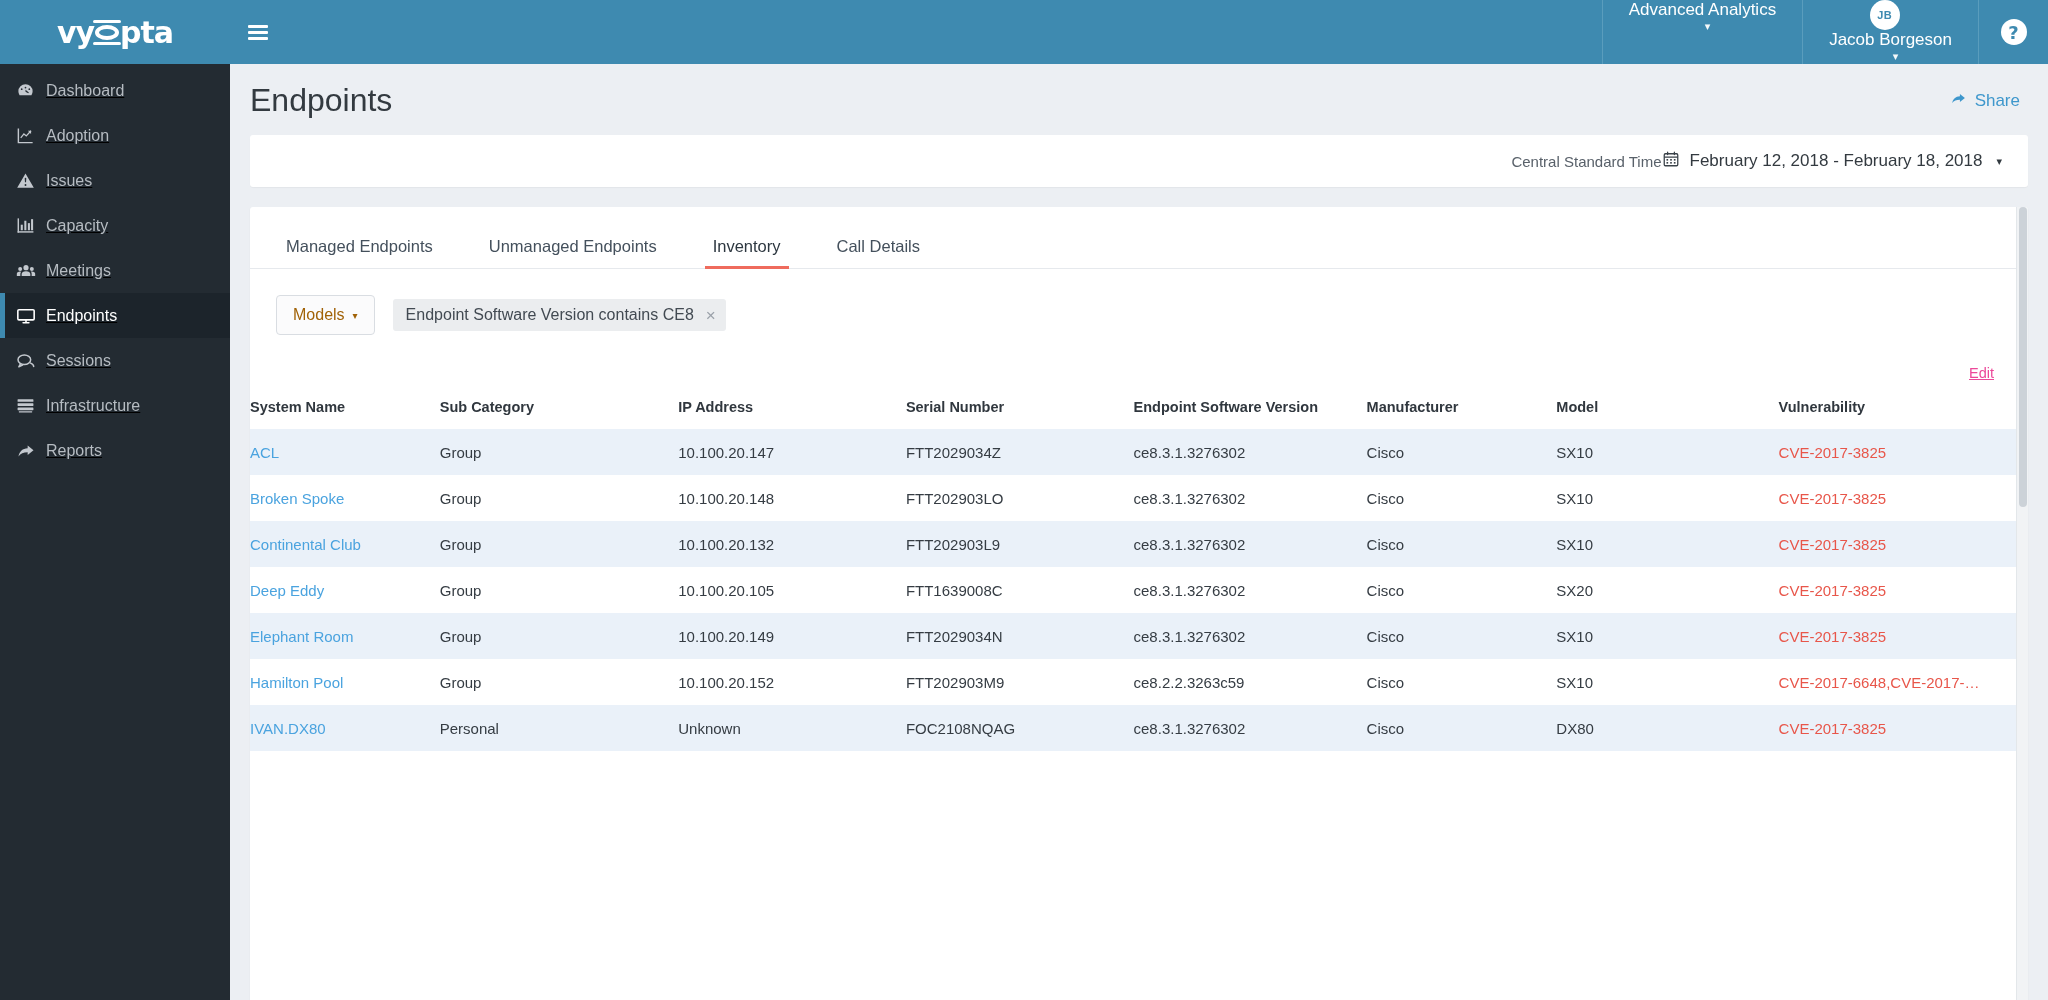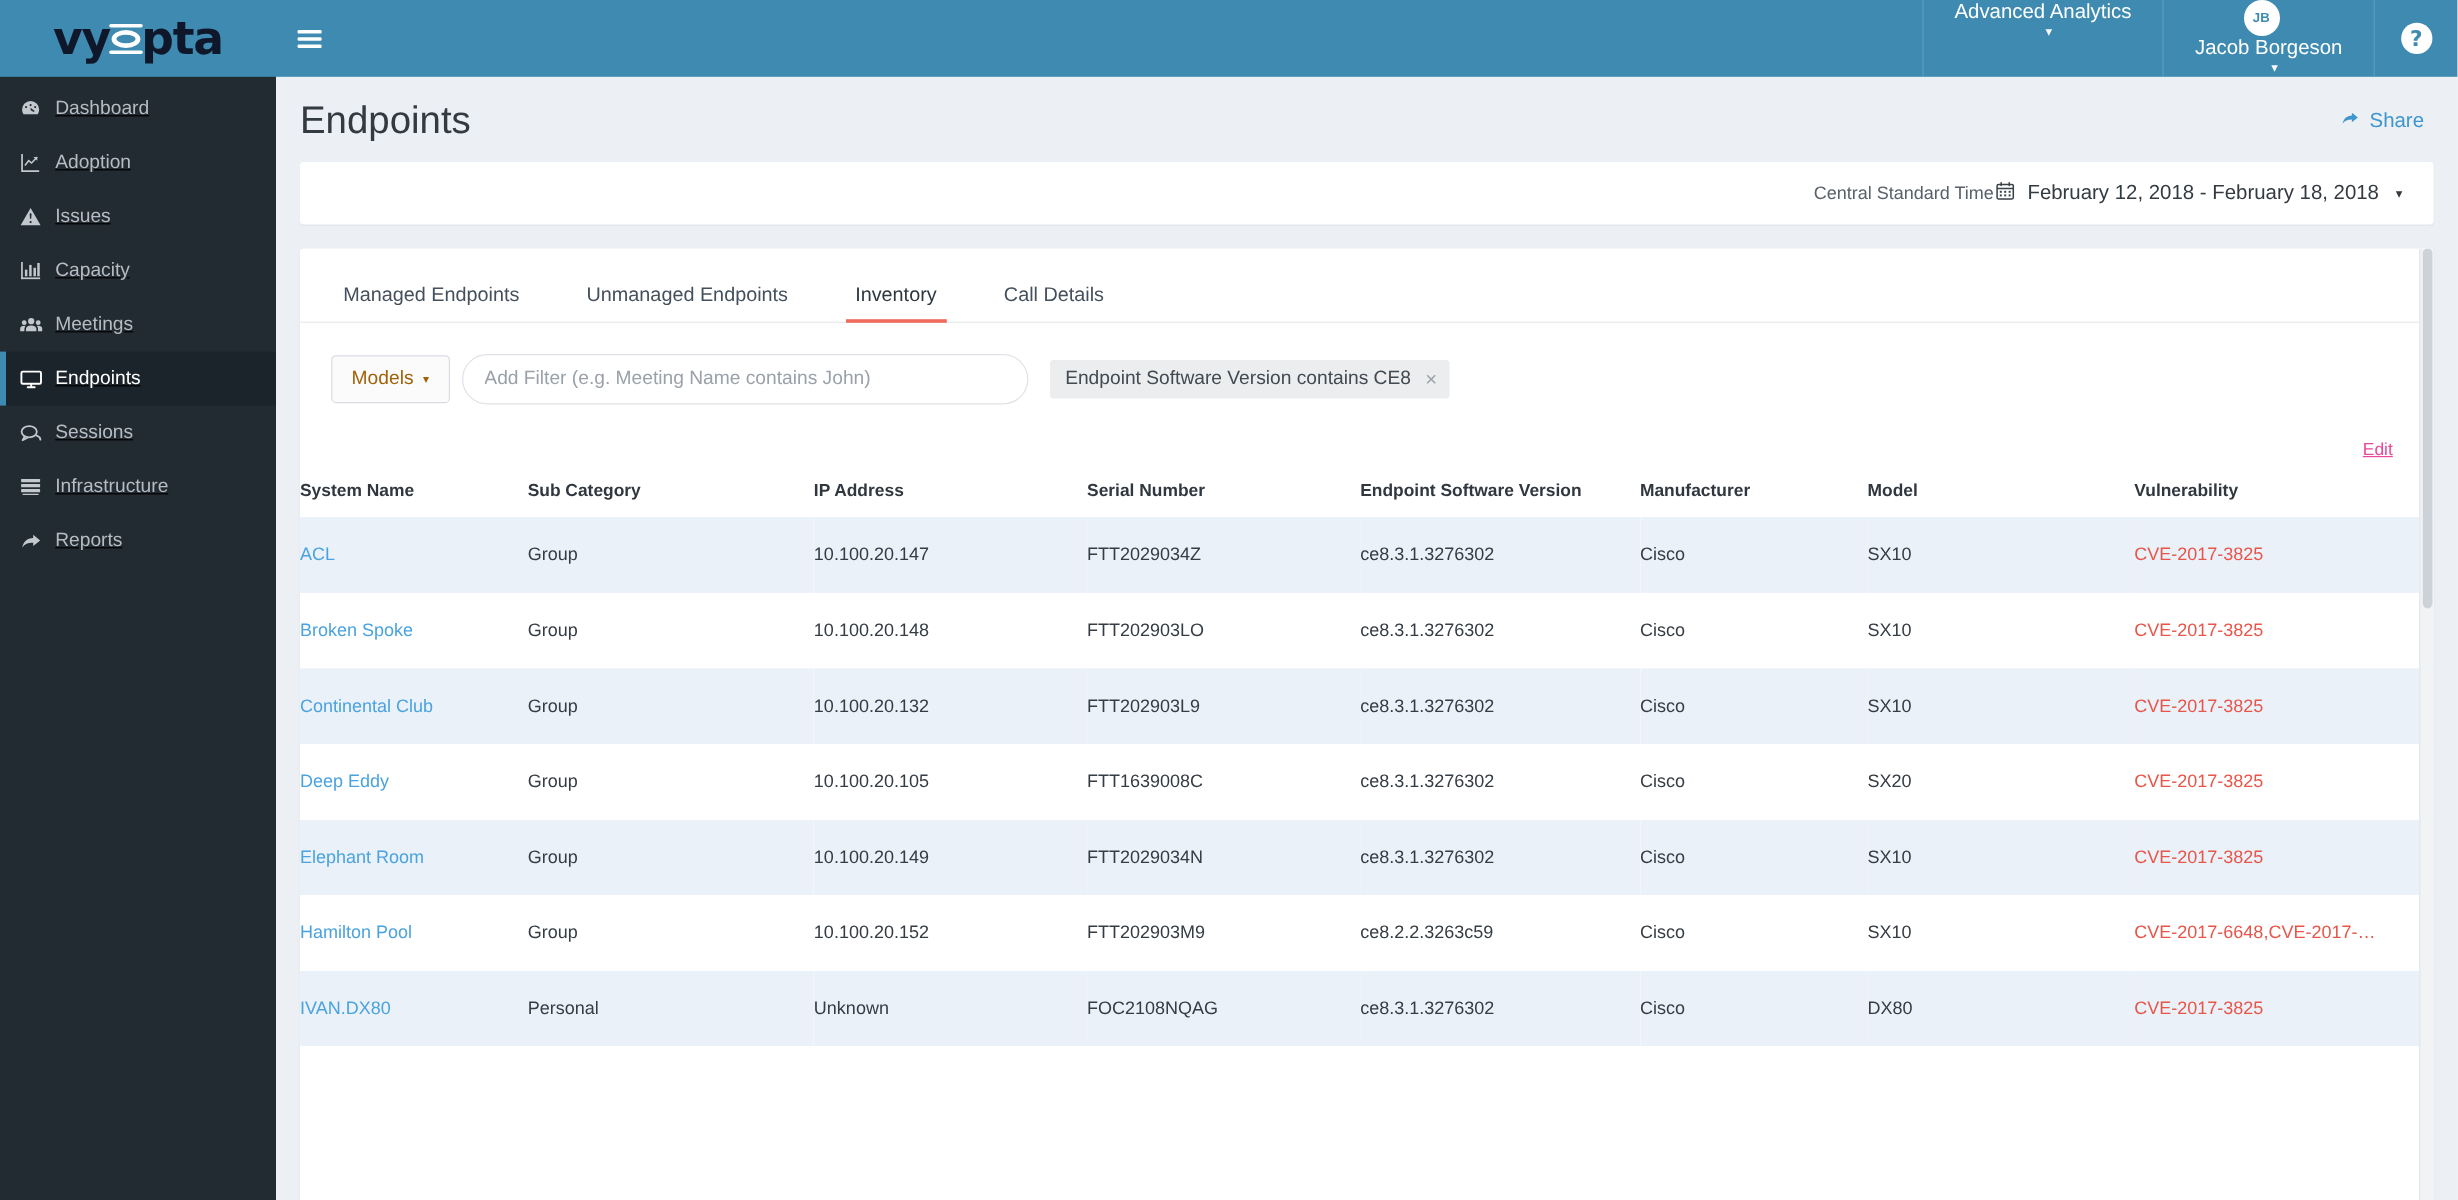--- a/index.html
+++ b/index.html
@@ -21,22 +21,22 @@
     width: 230px; height: 1000px;
     background: #232b32;
     z-index: 20;
   }
   .logo-area {
     height: 64px;
     background: #3e8ab0;
     display: flex; align-items: center; justify-content: center;
   }
   .logo {
-    color: #0f172a;
-    font-size: 38px;
+    color: #ffffff;
+    font-size: 30px;
     font-weight: bold;
     letter-spacing: -1px;
     display: flex; align-items: center;
     font-family: "DejaVu Sans", sans-serif;
   }
   .logo .oglyph {
     position: relative;
     display: inline-block;
     width: 26px; height: 26px;
     margin: 0 0px;
@@ -274,21 +274,21 @@
     text-align: left;
     font-size: 14.5px;
     font-weight: bold;
     color: #30373e;
     padding: 0 0 14px 0;
     white-space: nowrap;
   }
   table.inv td {
     font-size: 15px;
     color: #353c43;
-    height: 63px;
+    height: 46px;
     vertical-align: middle;
     padding: 0;
     white-space: nowrap;
     overflow: hidden;
     text-overflow: ellipsis;
   }
   table.inv tr.alt td { background: #eaf1f9; }
   td.c1, th.c1 { padding-left: 22px; }
   .sysname { color: #4aa3df; cursor: pointer; }
   .vuln { color: #e8564a; cursor: pointer; }
@@ -515,21 +515,20 @@
         <div class="tab">
           <span>Call Details</span>
         </div>
       </div>
 
       <div class="filterbar">
         <button class="models-btn">
           <span>Models</span>
           <span class="caret">▾</span>
         </button>
-        <input class="filter-input" type="text" placeholder="Add Filter (e.g. Meeting Name contains John)" style="">
         <span class="chip">
           <span>Endpoint Software Version contains CE8</span>
           <span class="x">×</span>
         </span>
       </div>
 
       <div class="edit-row">
         <span class="edit-link">Edit</span>
       </div>
 

